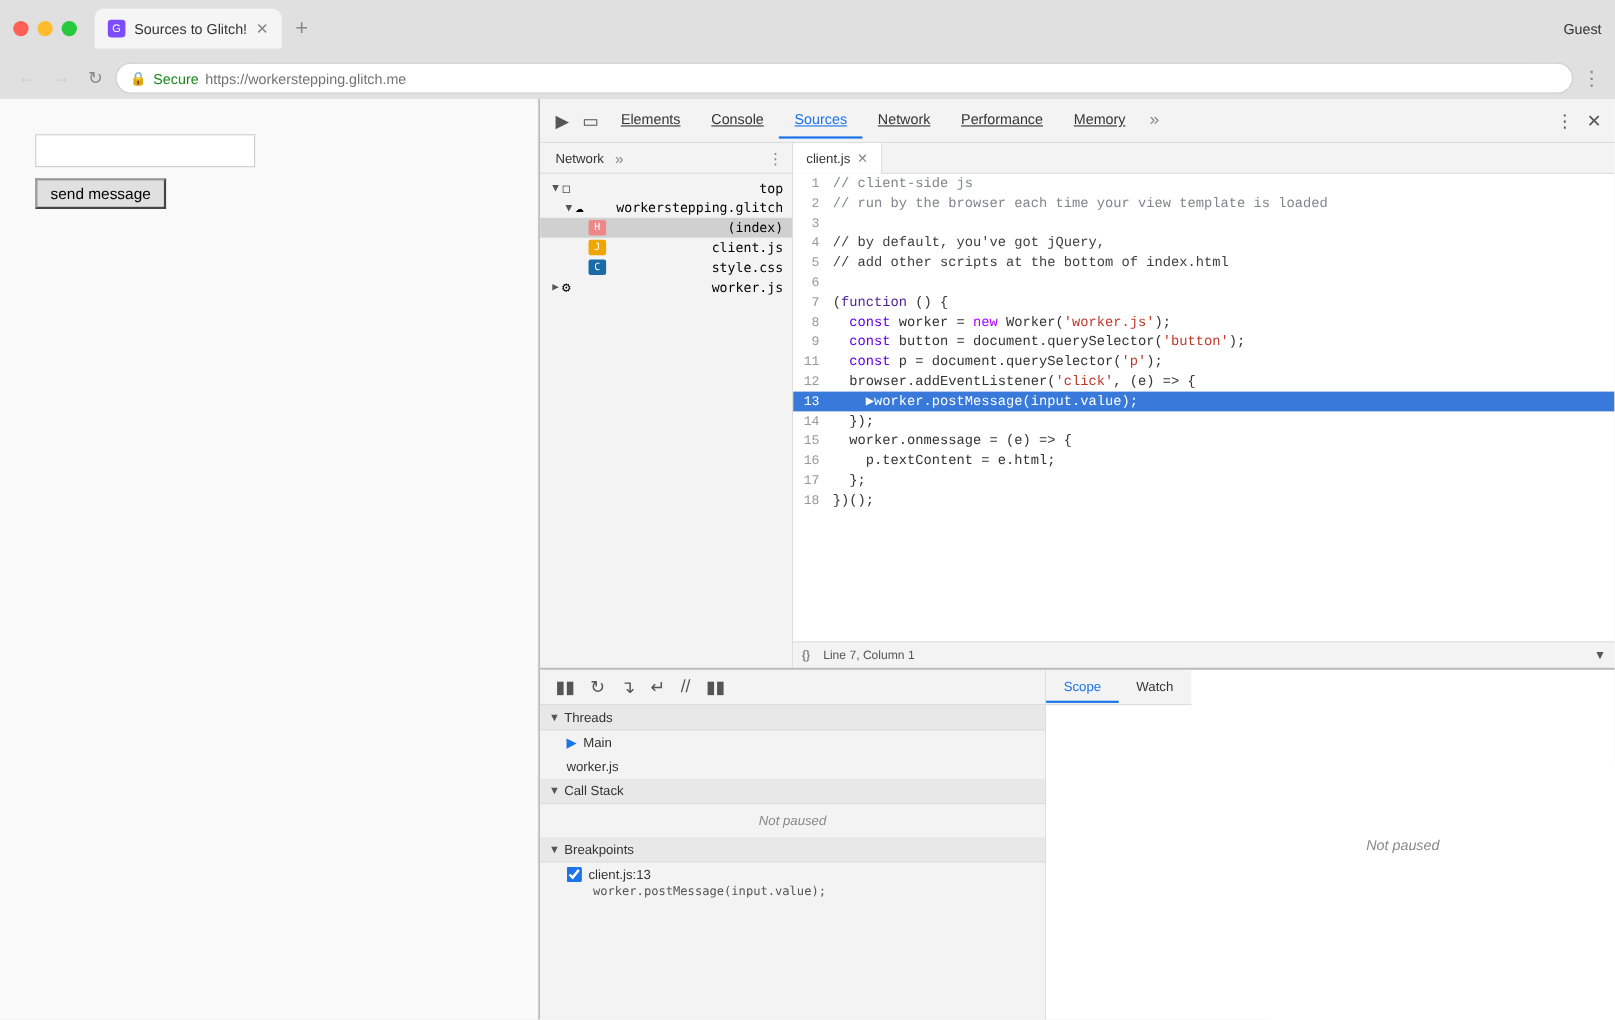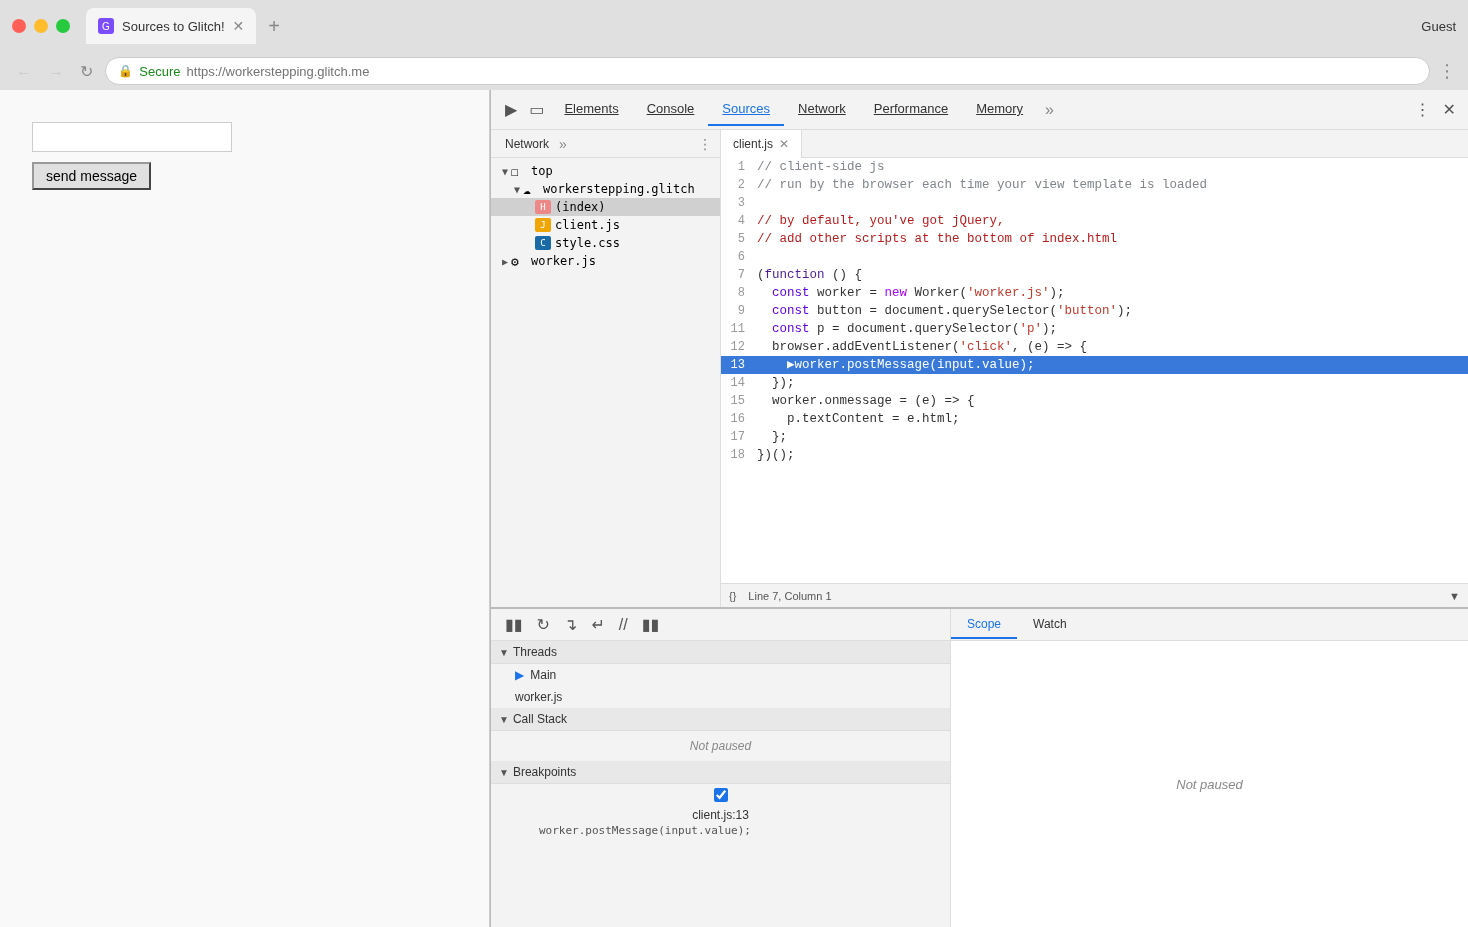--- a/index.html
+++ b/index.html
@@ -64,38 +64,38 @@
     .file-panel-more { color: #888; font-size: 14px; cursor: pointer; }
     .file-panel-menu { color: #888; font-size: 14px; cursor: pointer; margin-left: auto; }
 
     .file-tree { flex: 1; overflow-y: auto; padding: 4px 0; font-size: 12px; font-family: monospace; }
     .tree-item { display: flex; align-items: center; padding: 2px 8px; cursor: pointer; white-space: nowrap; overflow: hidden; }
     .tree-item.selected { background: #d0d0d0; }
     .tree-indent { display: inline-block; width: 12px; flex-shrink: 0; }
     .tree-arrow { display: inline-block; width: 12px; text-align: center; flex-shrink: 0; color: #555; font-size: 10px; }
     .tree-icon { display: inline-block; width: 16px; height: 14px; margin-right: 4px; flex-shrink: 0; border-radius: 2px; }
     .icon-folder-cloud { background: none; }
-    .tree-label { flex: 1; overflow: hidden; text-overflow: ellipsis; }
+    .tree-label { flex: 1; overflow: hidden; text-overflow: ellipsis; text-align: right; }
 
     
     .code-panel { flex: 1; display: flex; flex-direction: column; background: white; overflow: hidden; }
     .code-tab-bar { display: flex; align-items: center; height: 28px; background: #f3f3f3; border-bottom: 1px solid #ddd; }
     .code-tab { display: flex; align-items: center; padding: 4px 12px; font-size: 12px; color: #333; cursor: pointer; background: white; border-right: 1px solid #ddd; gap: 6px; height: 28px; }
     .code-tab-close { color: #888; font-size: 12px; }
     .code-view { flex: 1; overflow: auto; font-family: 'Courier New', Courier, monospace; font-size: 12.5px; line-height: 18px; }
     .code-line { display: flex; align-items: flex-start; min-height: 18px; }
     .code-line.highlighted { background: #3879d9; }
     .line-num { width: 36px; text-align: right; padding-right: 12px; color: #999; flex-shrink: 0; font-size: 12px; user-select: none; }
     .line-content { flex: 1; white-space: pre; padding-right: 8px; }
     .code-line.highlighted .line-num { color: #fff; }
     .code-line.highlighted .line-content { color: #fff; }
 
     
     .c-comment { color: #80868b; }
-    .c-green-comment { color: #b91c1c; }
+    .c-green-comment { color: #404040; }
     .c-keyword { color: #aa00ff; }
     .c-string { color: #c0392b; }
     .c-var { color: #6200ea; }
     .c-plain { color: #333; }
 
     
     .status-bar { height: 24px; background: #f3f3f3; border-top: 1px solid #ddd; display: flex; align-items: center; padding: 0 8px; font-size: 11px; color: #555; gap: 4px; }
     .status-bar-right { margin-left: auto; }
 
     
@@ -109,26 +109,26 @@
     .debugger-sections { flex: 1; overflow-y: auto; }
     .section-header { display: flex; align-items: center; padding: 4px 8px; background: #e8e8e8; font-size: 12px; color: #333; cursor: pointer; border-bottom: 1px solid #ddd; gap: 4px; }
     .section-arrow { font-size: 10px; color: #555; }
 
     .thread-item { display: flex; align-items: center; padding: 4px 24px; font-size: 12px; color: #333; cursor: pointer; gap: 6px; }
     .thread-arrow { color: #1a73e8; font-size: 12px; }
 
     .call-stack-empty { padding: 8px 24px; font-size: 12px; color: #888; font-style: italic; text-align: center; }
 
     .breakpoint-item { padding: 4px 24px; }
-    .breakpoint-label { font-size: 12px; color: #333; display: flex; align-items: center; gap: 6px; flex-direction: column; }
+    .breakpoint-label { font-size: 12px; color: #333; display: flex; align-items: center; gap: 6px; }
     .breakpoint-code { font-size: 11px; color: #555; padding: 2px 24px; font-family: monospace; }
     .bp-checkbox { width: 14px; height: 14px; accent-color: #1a73e8; }
 
     
-    .scope-panel { flex: 1; display: flex; flex-direction: column; background: white; }
+    .scope-panel { flex: 1; display: flex; background: white; }
     .scope-tabs { display: flex; align-items: center; height: 32px; border-bottom: 1px solid #ddd; background: #f3f3f3; }
     .scope-tab { padding: 6px 16px; font-size: 12px; color: #333; cursor: pointer; border-bottom: 2px solid transparent; }
     .scope-tab.active { color: #1a73e8; border-bottom: 2px solid #1a73e8; }
     .scope-content { flex: 1; display: flex; align-items: center; justify-content: center; }
     .not-paused-text { font-size: 13px; color: #888; font-style: italic; }
   </style>
 </head>
 <body>
 
 <div class="browser-chrome">

